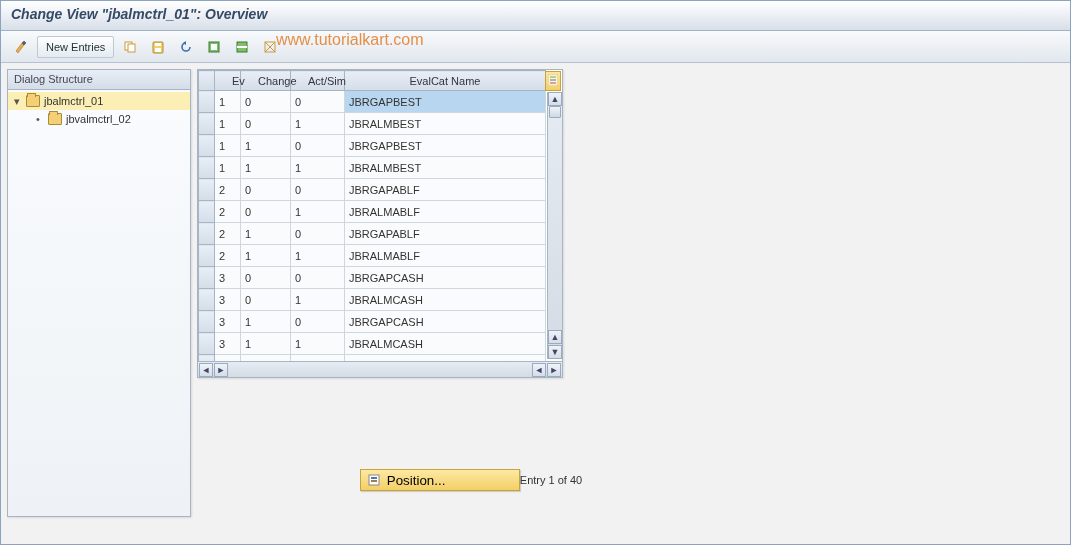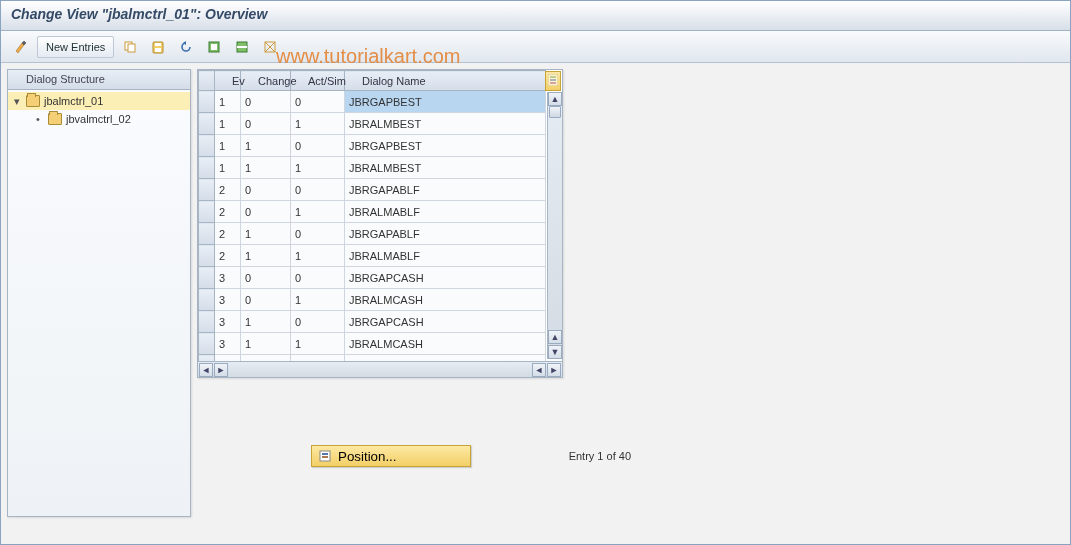--- a/index.html
+++ b/index.html
@@ -54,22 +54,22 @@
     color: #233;
   }
   .tb-btn svg { display:block; }
   .new-entries {
     border:1px solid #bcc8d6;
     background: linear-gradient(#fefefe,#e5ebf2);
     padding: 0 8px;
   }
   .watermark {
     position: absolute;
-    left: 275px; top: 14px;
-    font-size: 20px;
+    left: 275px; top: 0;
+    font-size: 16px;
     color: #e48434;
     font-family: "Segoe UI", Arial, sans-serif;
     opacity: .9;
     pointer-events:none;
   }
   .content {
     display: flex;
     padding: 6px;
     gap: 6px;
     align-items: flex-start;
@@ -77,21 +77,21 @@
   .tree-panel {
     width: 184px;
     border: 1px solid #a6b4c4;
     background: linear-gradient(#fafcfe,#eef2f6);
     box-shadow: 1px 1px 2px rgba(0,0,0,.1);
   }
   .tree-header {
     height: 20px;
     background: linear-gradient(#e8eef6,#d4dde8);
     border-bottom: 1px solid #a6b4c4;
-    padding: 3px 18px;
+    padding: 3px 6px;
     font-size: 11px;
     color: #445;
   }
   .tree-body { padding: 2px 0; height: 426px; }
   .tree-row {
     display: flex;
     align-items: center;
     height: 18px;
     padding-left: 6px;
     gap: 2px;
@@ -138,21 +138,21 @@
   }
   .grid {
     border-collapse: collapse;
     width: calc(100% - 16px);
     table-layout: fixed;
   }
   .grid th {
     background: linear-gradient(#e8eef6,#d4dde8);
     border: 1px solid #a6b4c4;
     padding: 3px 17px;
-    text-align: left;
+    text-align: center;
     font-weight: normal;
     font-size:11px;
     color:#334;
     height: 20px;
   }
   .grid td {
     border: 1px solid #cfd6de;
     padding: 2px 4px;
     font-size:11px;
     height: 22px;
@@ -198,22 +198,22 @@
     position:absolute; left:0; right:0; bottom:0; height:16px;
     background:linear-gradient(#e6ecf3,#d3dbe4);
     border-top:1px solid #a6b4c4;
     display:flex; align-items:center; justify-content:space-between;
     padding:0 1px;
   }
   .hscroll .spacer { flex:1; }
   .hscroll .arrgrp { display:flex; gap:1px; }
   .below {
     position:absolute;
-    top: 444px; left: 200px; width:430px;
-    display:flex; align-items:center; justify-content:space-between;
+    top: 468px; left: 200px; width:430px;
+    display:flex; align-items:center; justify-content:center;
   }
   .pos-btn {
     width:160px; height:22px;
     display:flex; align-items:center; gap:6px;
     border:1px solid #c7a43a;
     background: linear-gradient(#fce9a3,#f3cf66);
     box-shadow: 1px 1px 1px rgba(0,0,0,.15);
     padding:0 6px;
     cursor:pointer;
     margin-left:110px;
@@ -331,21 +331,21 @@
             <col style="width:50px">
             <col style="width:54px">
             <col>
         </colgroup>
         <thead>
           <tr>
             <th></th>
             <th>Ev</th>
             <th>Change</th>
             <th>Act/Sim</th>
-            <th>Dialog Name</th>
+            <th>EvalCat Name</th>
           </tr>
         </thead>
         <tbody id="grid-body">
             <tr>
               <td class="rowhead"></td>
               <td>1</td>
               <td>0</td>
               <td>0</td>
               <td class="obj sel">JBRGAPBEST</td>
             </tr>

